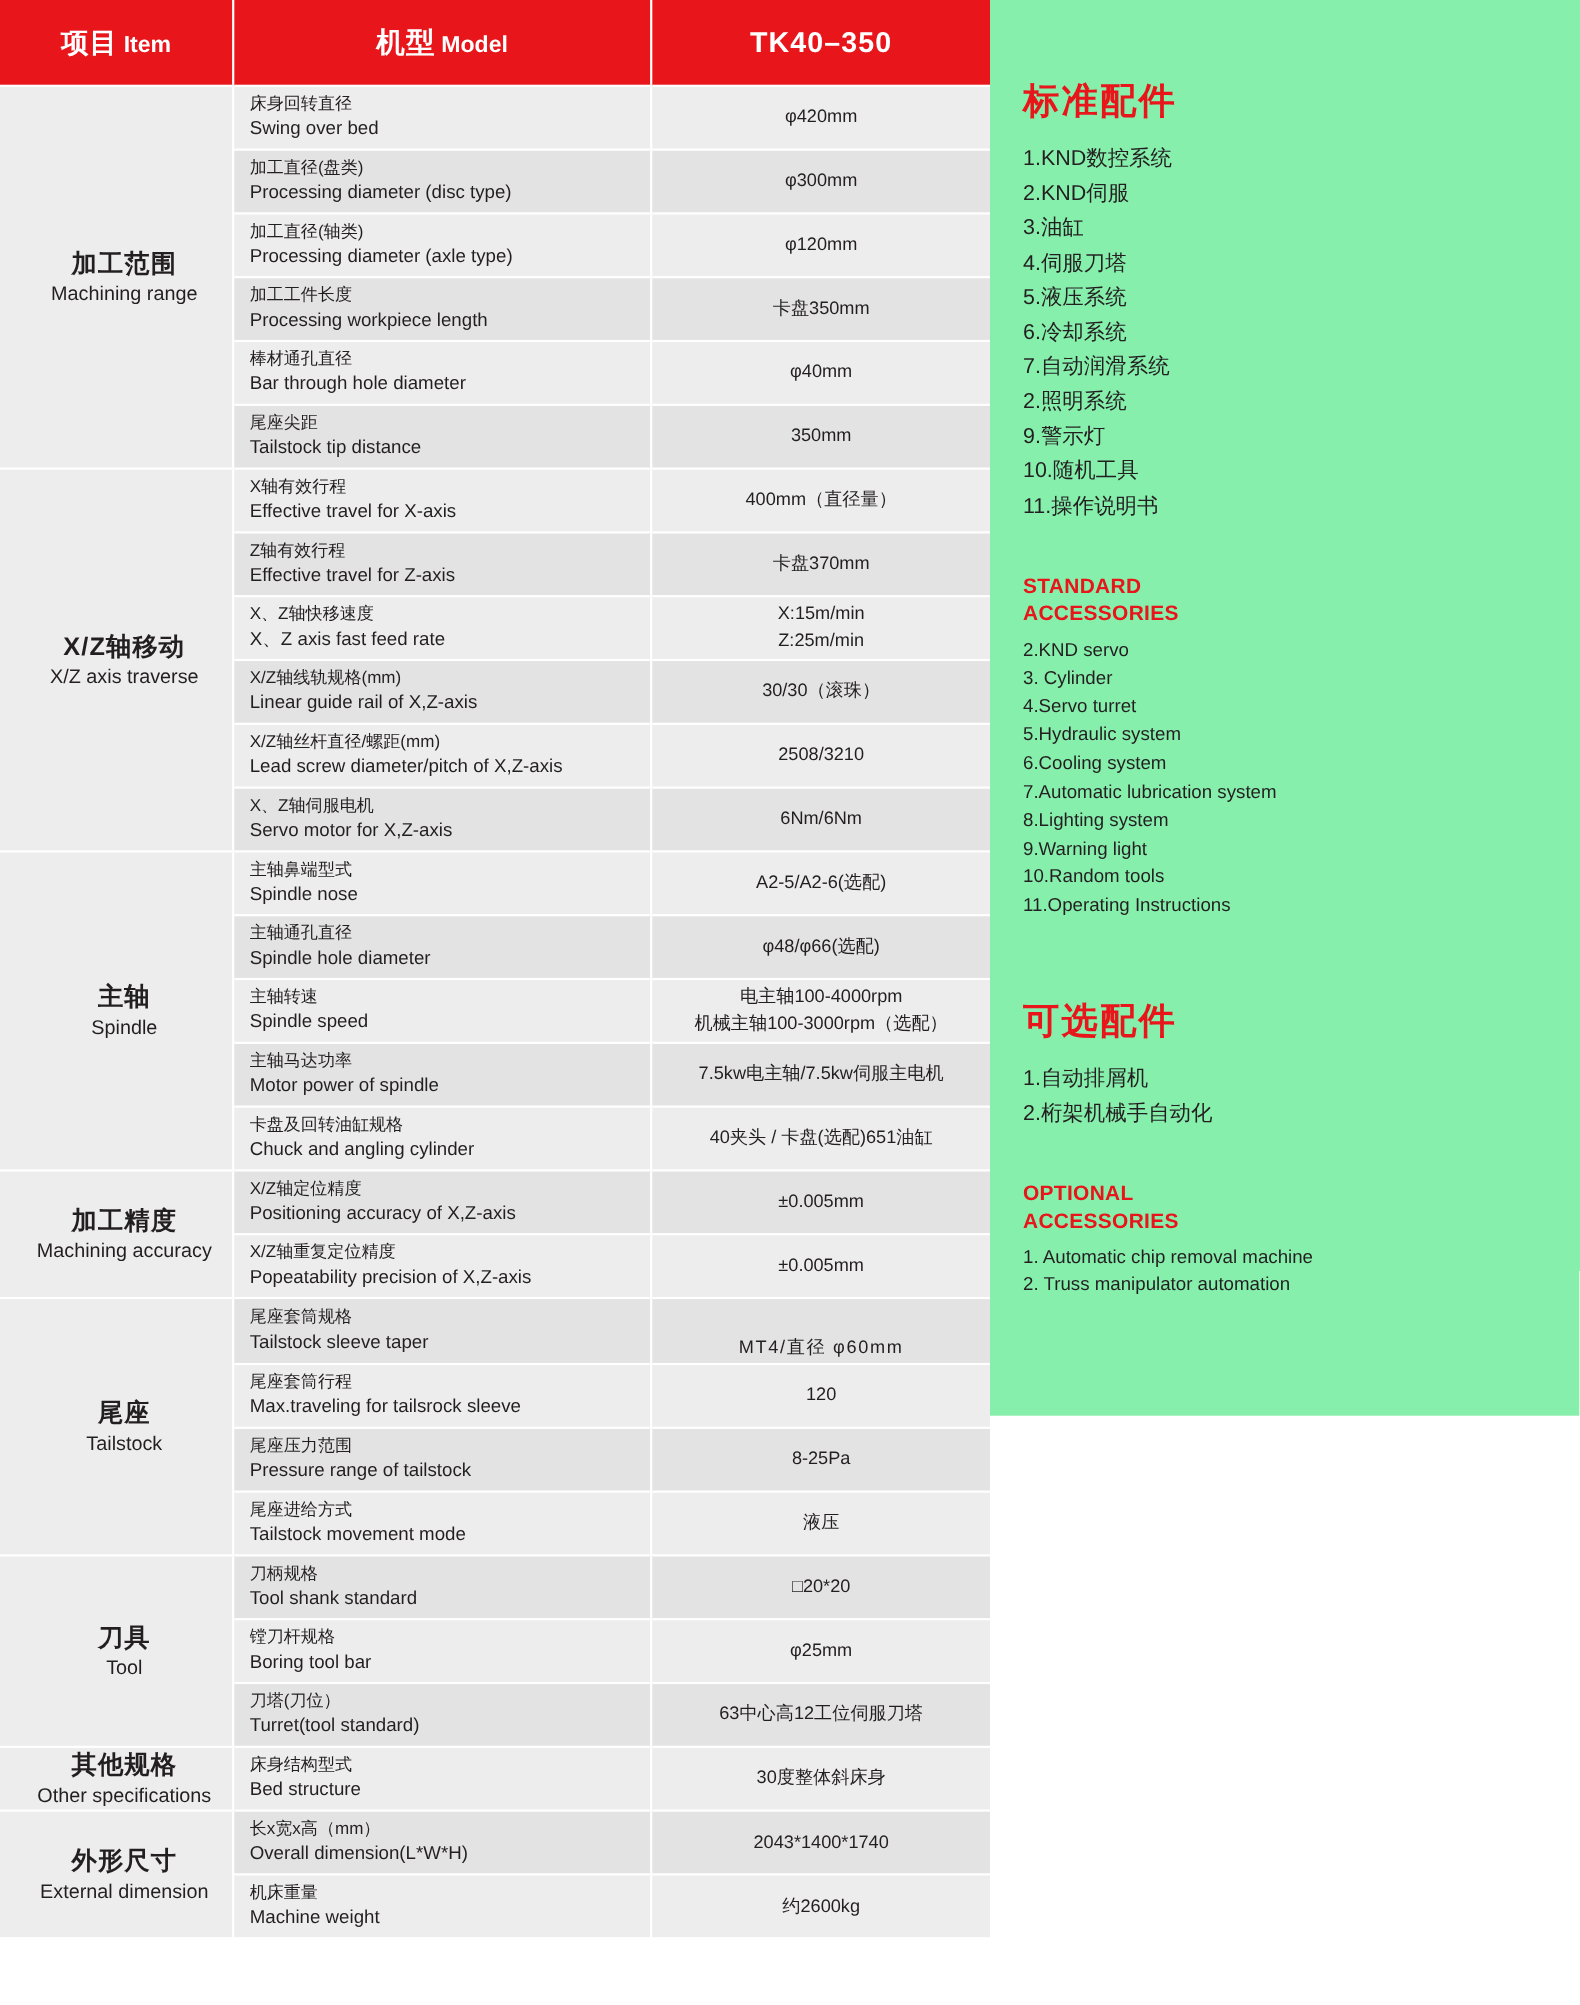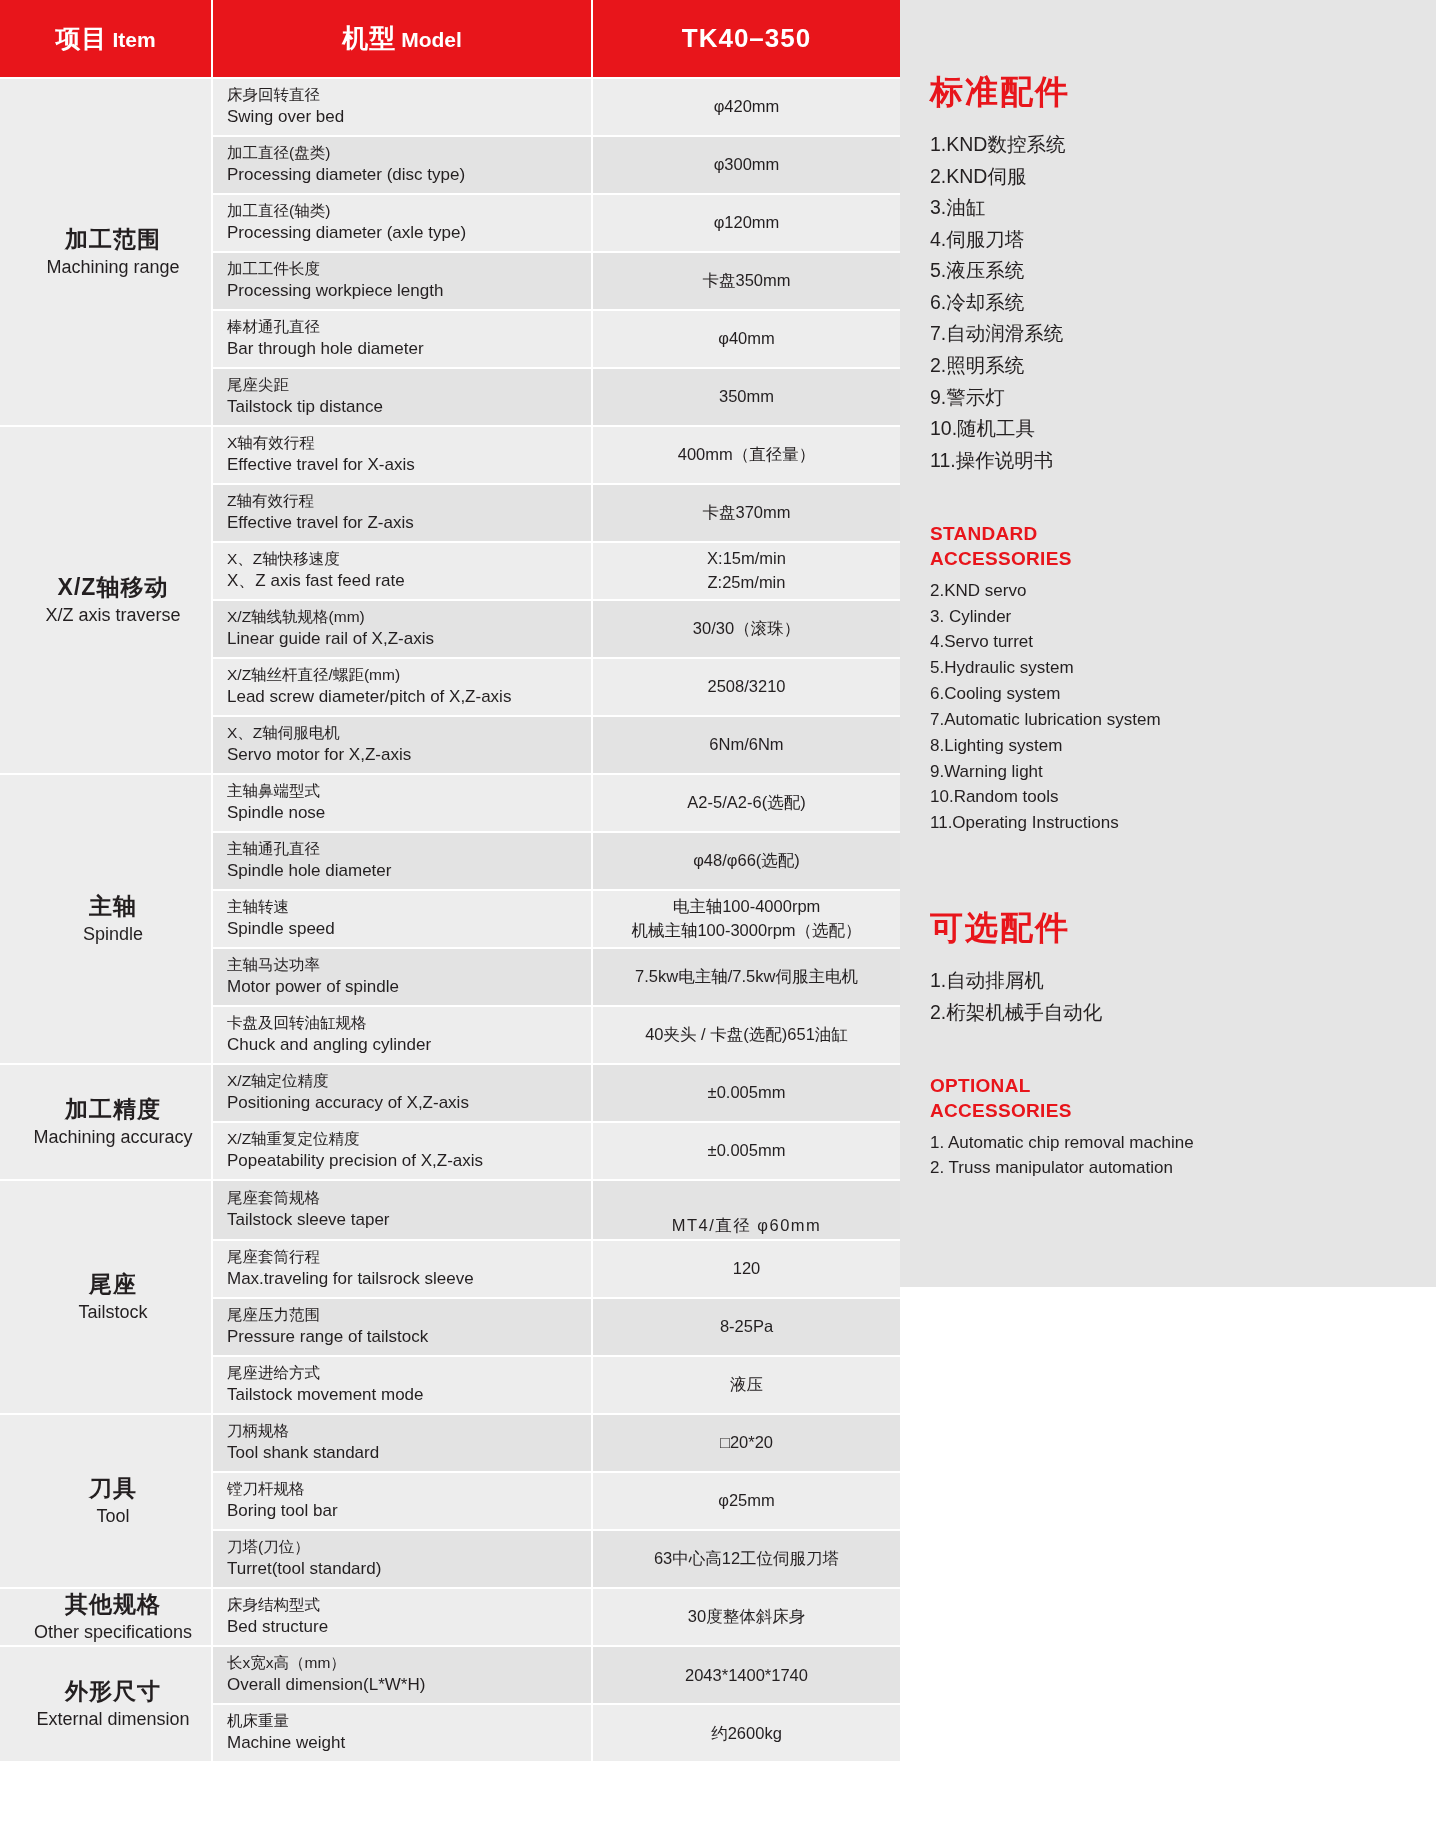--- a/index.html
+++ b/index.html
@@ -88,21 +88,21 @@
   td.name .cn { display: block; font-size: 15.5px; line-height: 1.35; }
   td.name .en { display: block; font-size: 17px; line-height: 1.3; }
   td.val .v  { display: block; font-size: 16.5px; line-height: 1.45; }
   td.val .v.wide { letter-spacing: 1.5px; margin-top: 32px; }
 
   tr.alt td.name, tr.alt td.val { background: #e3e3e3; }
 
   
   .side {
     flex: 1 1 auto;
-    background: #e5e5e5;
+    background: #86efac;
     padding: 70px 0 0 30px;
     position: relative;
   }
   .side h2 {
     margin: 0 0 14px 0;
     color: #e8151b;
     font-size: 33px;
     font-weight: bold;
     letter-spacing: 2px;
   }

